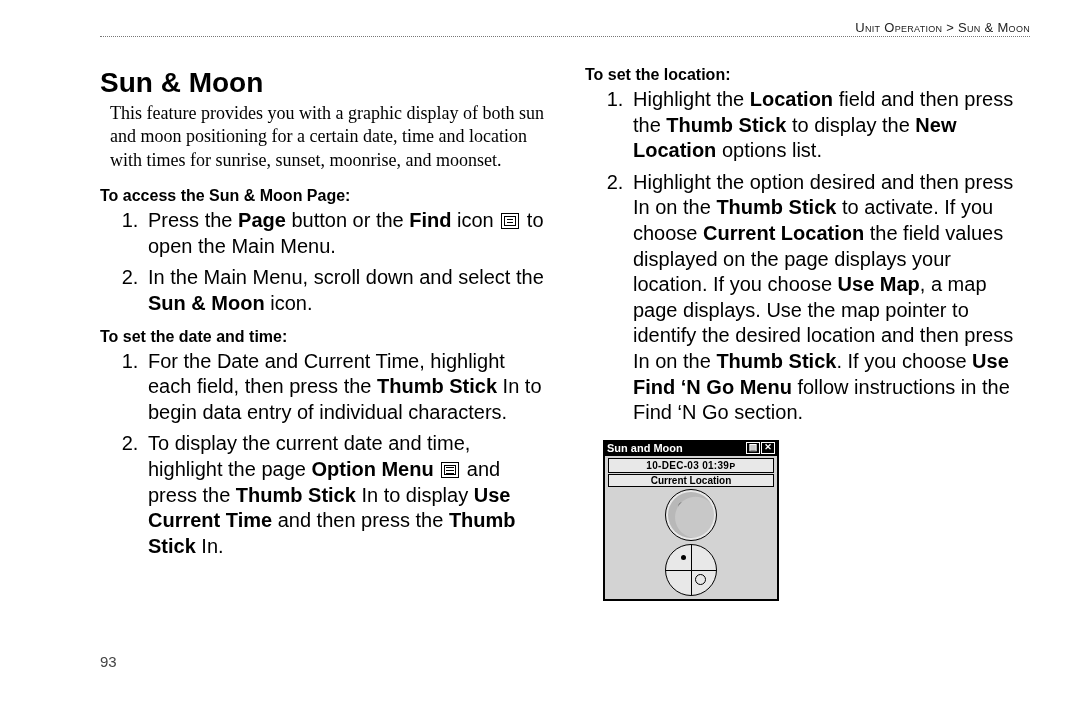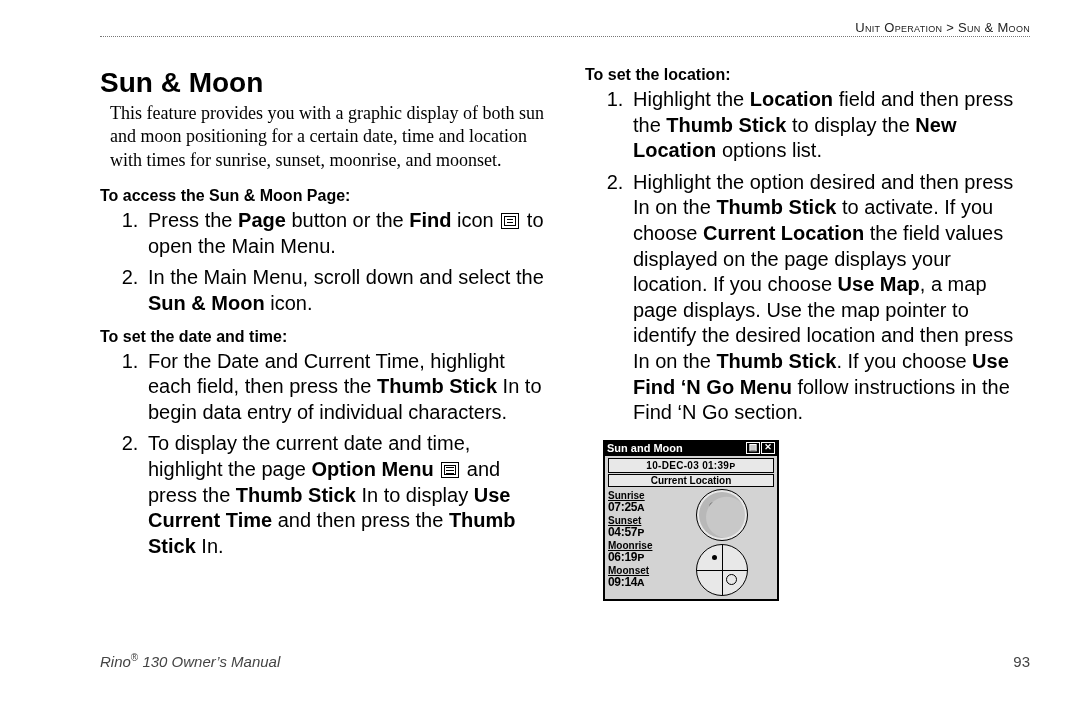--- a/index.html
+++ b/index.html
@@ -311,44 +311,31 @@
       <div class="device-wrap">
         <div class="device">
           <div class="titlebar">
             <span class="title">Sun and Moon</span>
             <span class="tb-btn">▤</span>
             <span class="tb-btn">✕</span>
           </div>
           <div class="datebar">10-DEC-03 01:39ᴘ</div>
           <div class="locbar">Current Location</div>
           <div class="device-body">
-            <div class="times-col">
-              <div class="time-label">Sunrise</div>
-              <div class="time-val">07:25ᴀ</div>
-              <div class="time-label">Sunset</div>
-              <div class="time-val">04:57ᴘ</div>
-              <div class="time-label">Moonrise</div>
-              <div class="time-val">06:19ᴘ</div>
-              <div class="time-label">Moonset</div>
-              <div class="time-val">09:14ᴀ</div>
-            </div>
             <div class="gfx-col">
               <div class="moon-gfx"></div>
               <div class="sun-gfx">
                 <div class="moon-dot"></div>
                 <div class="sun-dot"></div>
               </div>
             </div>
           </div>
         </div>
       </div>
 
     </div>
   </div>
 
   <div class="footer">
-    <div class="footer-left">
-      <span>Rino</span><sup style="font-style:normal; font-size:10px;">®</sup><span> 130 Owner’s Manual</span>
-    </div>
     <div class="footer-right">93</div>
   </div>
 
 </div>
 
 </body></html>

